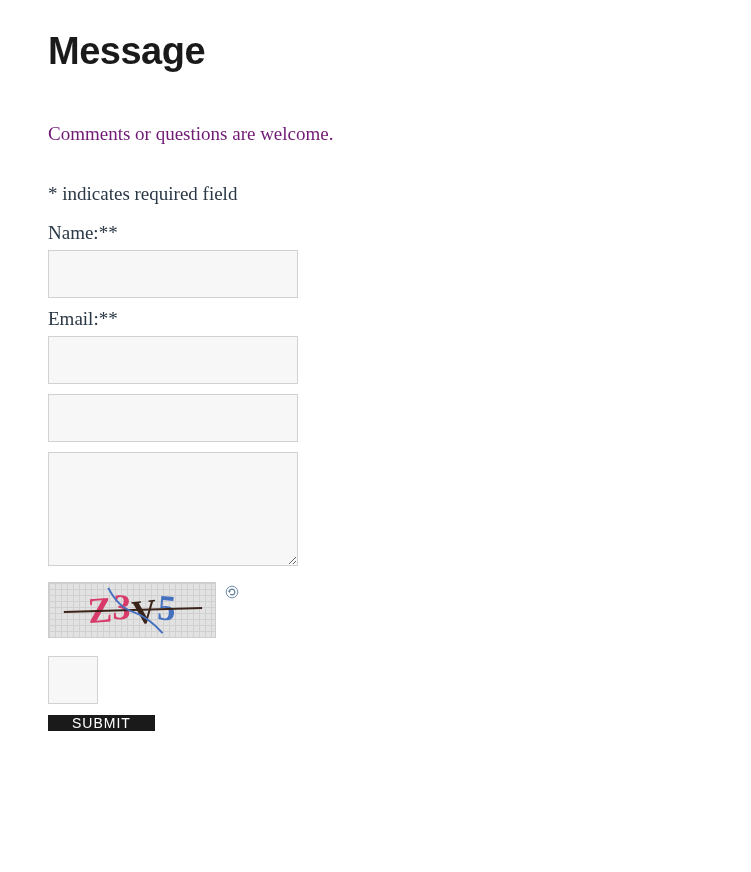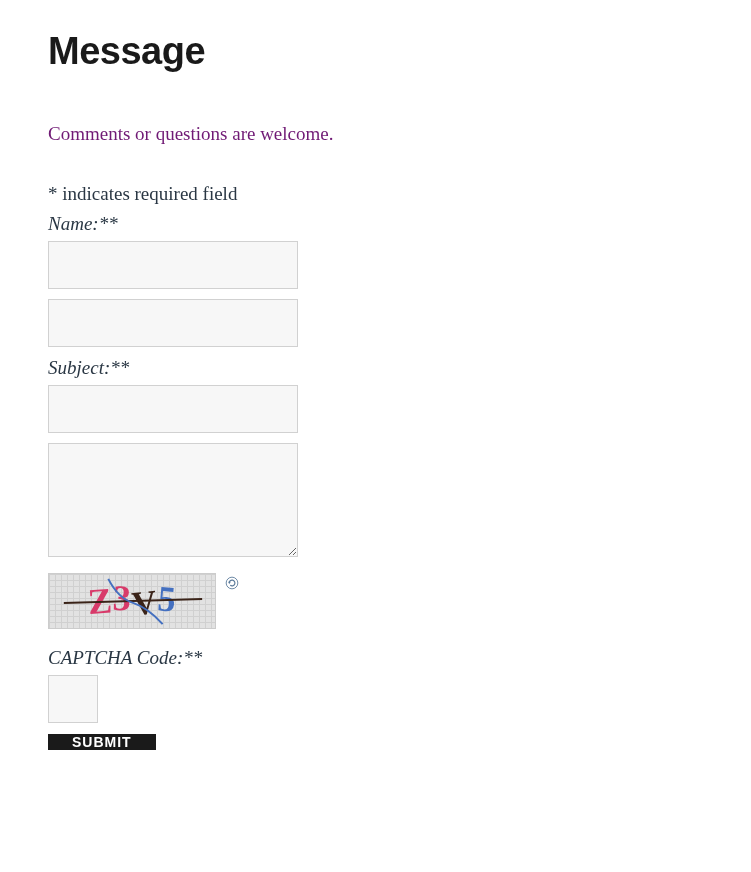--- a/index.html
+++ b/index.html
@@ -23,31 +23,30 @@
       letter-spacing: -0.5px;
     }
     .intro {
       font-size: 19px;
       color: #701a75;
       margin-bottom: 38px;
     }
     .req-note {
       font-size: 19px;
       color: #2a3744;
-      margin-bottom: 8px;
+      margin-bottom: 17px;
     }
     .form-row {
       margin-bottom: 10px;
     }
     .form-row label {
       display: block;
       font-size: 19px;
       color: #2a3744;
       margin-bottom: 6px;
-      font-style: italic;
     }
     .form-row label .ast::before {
       content: "*";
     }
     .text-input {
       width: 250px;
       height: 48px;
       background: #f7f7f7;
       border: 1px solid #d1d1d1;
       font-size: 16px;
@@ -126,21 +125,21 @@
       font-size: 16px;
       padding: 8px;
       font-family: inherit;
     }
     .submit-btn {
       background: #1a1a1a;
       color: #fff;
       border: none;
       padding: 0 24px;
       font-size: 14px;
-      font-weight: 700;
+      font-weight: 400;
       letter-spacing: 1px;
       font-family: 'Segoe UI', Arial, sans-serif;
       cursor: pointer;
       margin-top: 0;
     }
   </style>
 </head>
 <body>
 
 
@@ -150,25 +149,25 @@
 <p class="intro">Comments or questions are welcome.</p>
 
 <p class="req-note">* indicates required field</p>
 
 <div class="form-row">
   <label><span>Name:</span><span class="ast">*</span></label>
   <input type="text" class="text-input" value="" style="">
 </div>
 
 <div class="form-row">
+  <label><span>Email:</span><span class="ast">*</span></label>
   <input type="text" class="text-input" value="" style="">
 </div>
 
 <div class="form-row">
-  <label><span>Subject:</span><span class="ast">*</span></label>
   <input type="text" class="text-input" value="" style="">
 </div>
 
 <div class="form-row">
   <textarea class="textarea-input" value="" style=""></textarea>
 </div>
 
 <div class="captcha-row">
   <div class="captcha-img">
     <div class="captcha-text">
@@ -182,20 +181,19 @@
   <div class="refresh-icon">
     <svg viewBox="0 0 24 24" fill="none" stroke="#5a7a9a" stroke-width="2.5">
       <circle cx="12" cy="12" r="10" fill="#fff" stroke="#5a7a9a" stroke-width="1.5"></circle>
       <path d="M 7 12 A 5 5 0 1 1 9 16" stroke="#5a7a9a" stroke-width="2" fill="none"></path>
       <polygon points="6,10 10,10 7,14" fill="#5a7a9a" stroke="none"></polygon>
     </svg>
   </div>
 </div>
 
 <div class="form-row">
-  <label><span>CAPTCHA Code:</span><span class="ast">*</span></label>
   <input type="text" class="captcha-input" value="" style="">
 </div>
 
 <button class="submit-btn">SUBMIT</button>
 
 
 
 
 </body></html>

